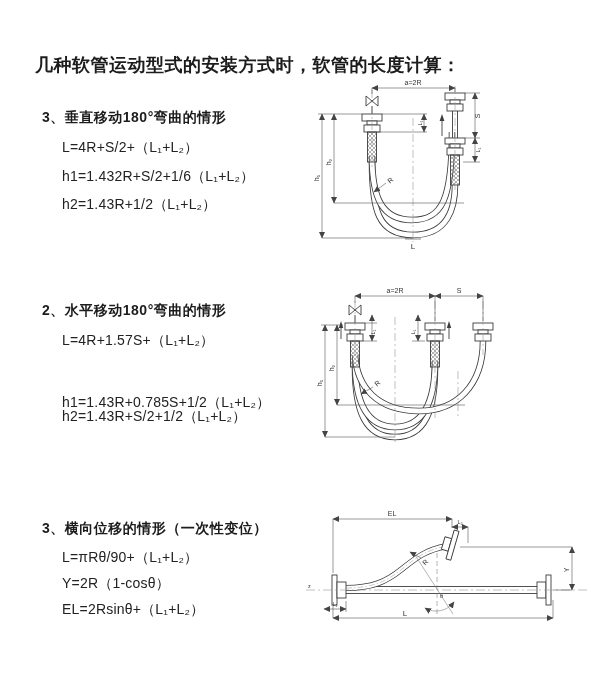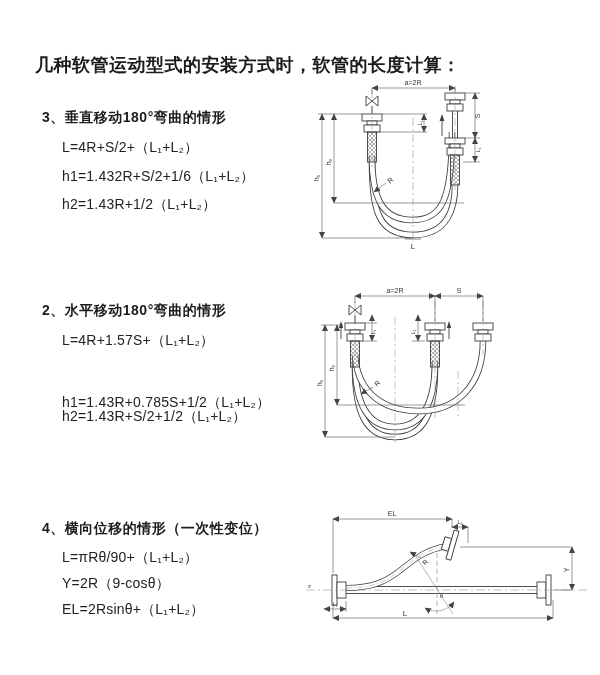--- a/index.html
+++ b/index.html
@@ -29,23 +29,23 @@
 <div class="abs sec-head" style="left:42px;top:109px;">3、垂直移动180°弯曲的情形</div>
 <div class="abs formula" style="left:62px;top:139px;">L=4R+S/2+（L₁+L₂）</div>
 <div class="abs formula" style="left:62px;top:168px;">h1=1.432R+S/2+1/6（L₁+L₂）</div>
 <div class="abs formula" style="left:62px;top:196px;text-align:right;">h2=1.43R+1/2（L₁+L₂）</div>
 
 <div class="abs sec-head" style="left:42px;top:302px;">2、水平移动180°弯曲的情形</div>
 <div class="abs formula" style="left:62px;top:332px;">L=4R+1.57S+（L₁+L₂）</div>
 <div class="abs formula" style="left:62px;top:361px;margin-top:33px;">h1=1.43R+0.785S+1/2（L₁+L₂）</div>
 <div class="abs formula" style="left:62px;top:408px;">h2=1.43R+S/2+1/2（L₁+L₂）</div>
 
-<div class="abs sec-head" style="left:42px;top:520px;">4、横向位移的情形（一次性变位）</div>
+<div class="abs sec-head" style="left:42px;top:520px;">3、横向位移的情形（一次性变位）</div>
 <div class="abs formula" style="left:62px;top:549px;">L=πRθ/90+（L₁+L₂）</div>
-<div class="abs formula" style="left:62px;top:575px;">Y=2R（9-cosθ）</div>
+<div class="abs formula" style="left:62px;top:575px;">Y=2R（1-cosθ）</div>
 <div class="abs formula" style="left:62px;top:601px;">EL=2Rsinθ+（L₁+L₂）</div>
 
 <svg style="left:312px;top:70px;" width="185" height="185" viewBox="0 0 185 185">
   <defs>
     <pattern id="hatch1" width="4" height="4" patternUnits="userSpaceOnUse">
       <path d="M0,0 L4,4 M4,0 L0,4" stroke="#666" stroke-width="0.5"></path>
     </pattern>
     <marker id="arr" markerWidth="7" markerHeight="6" refX="6" refY="3" orient="auto" markerUnits="userSpaceOnUse">
       <path d="M0,0 L6.5,3 L0,6 Z" fill="#444"></path>
     </marker>

